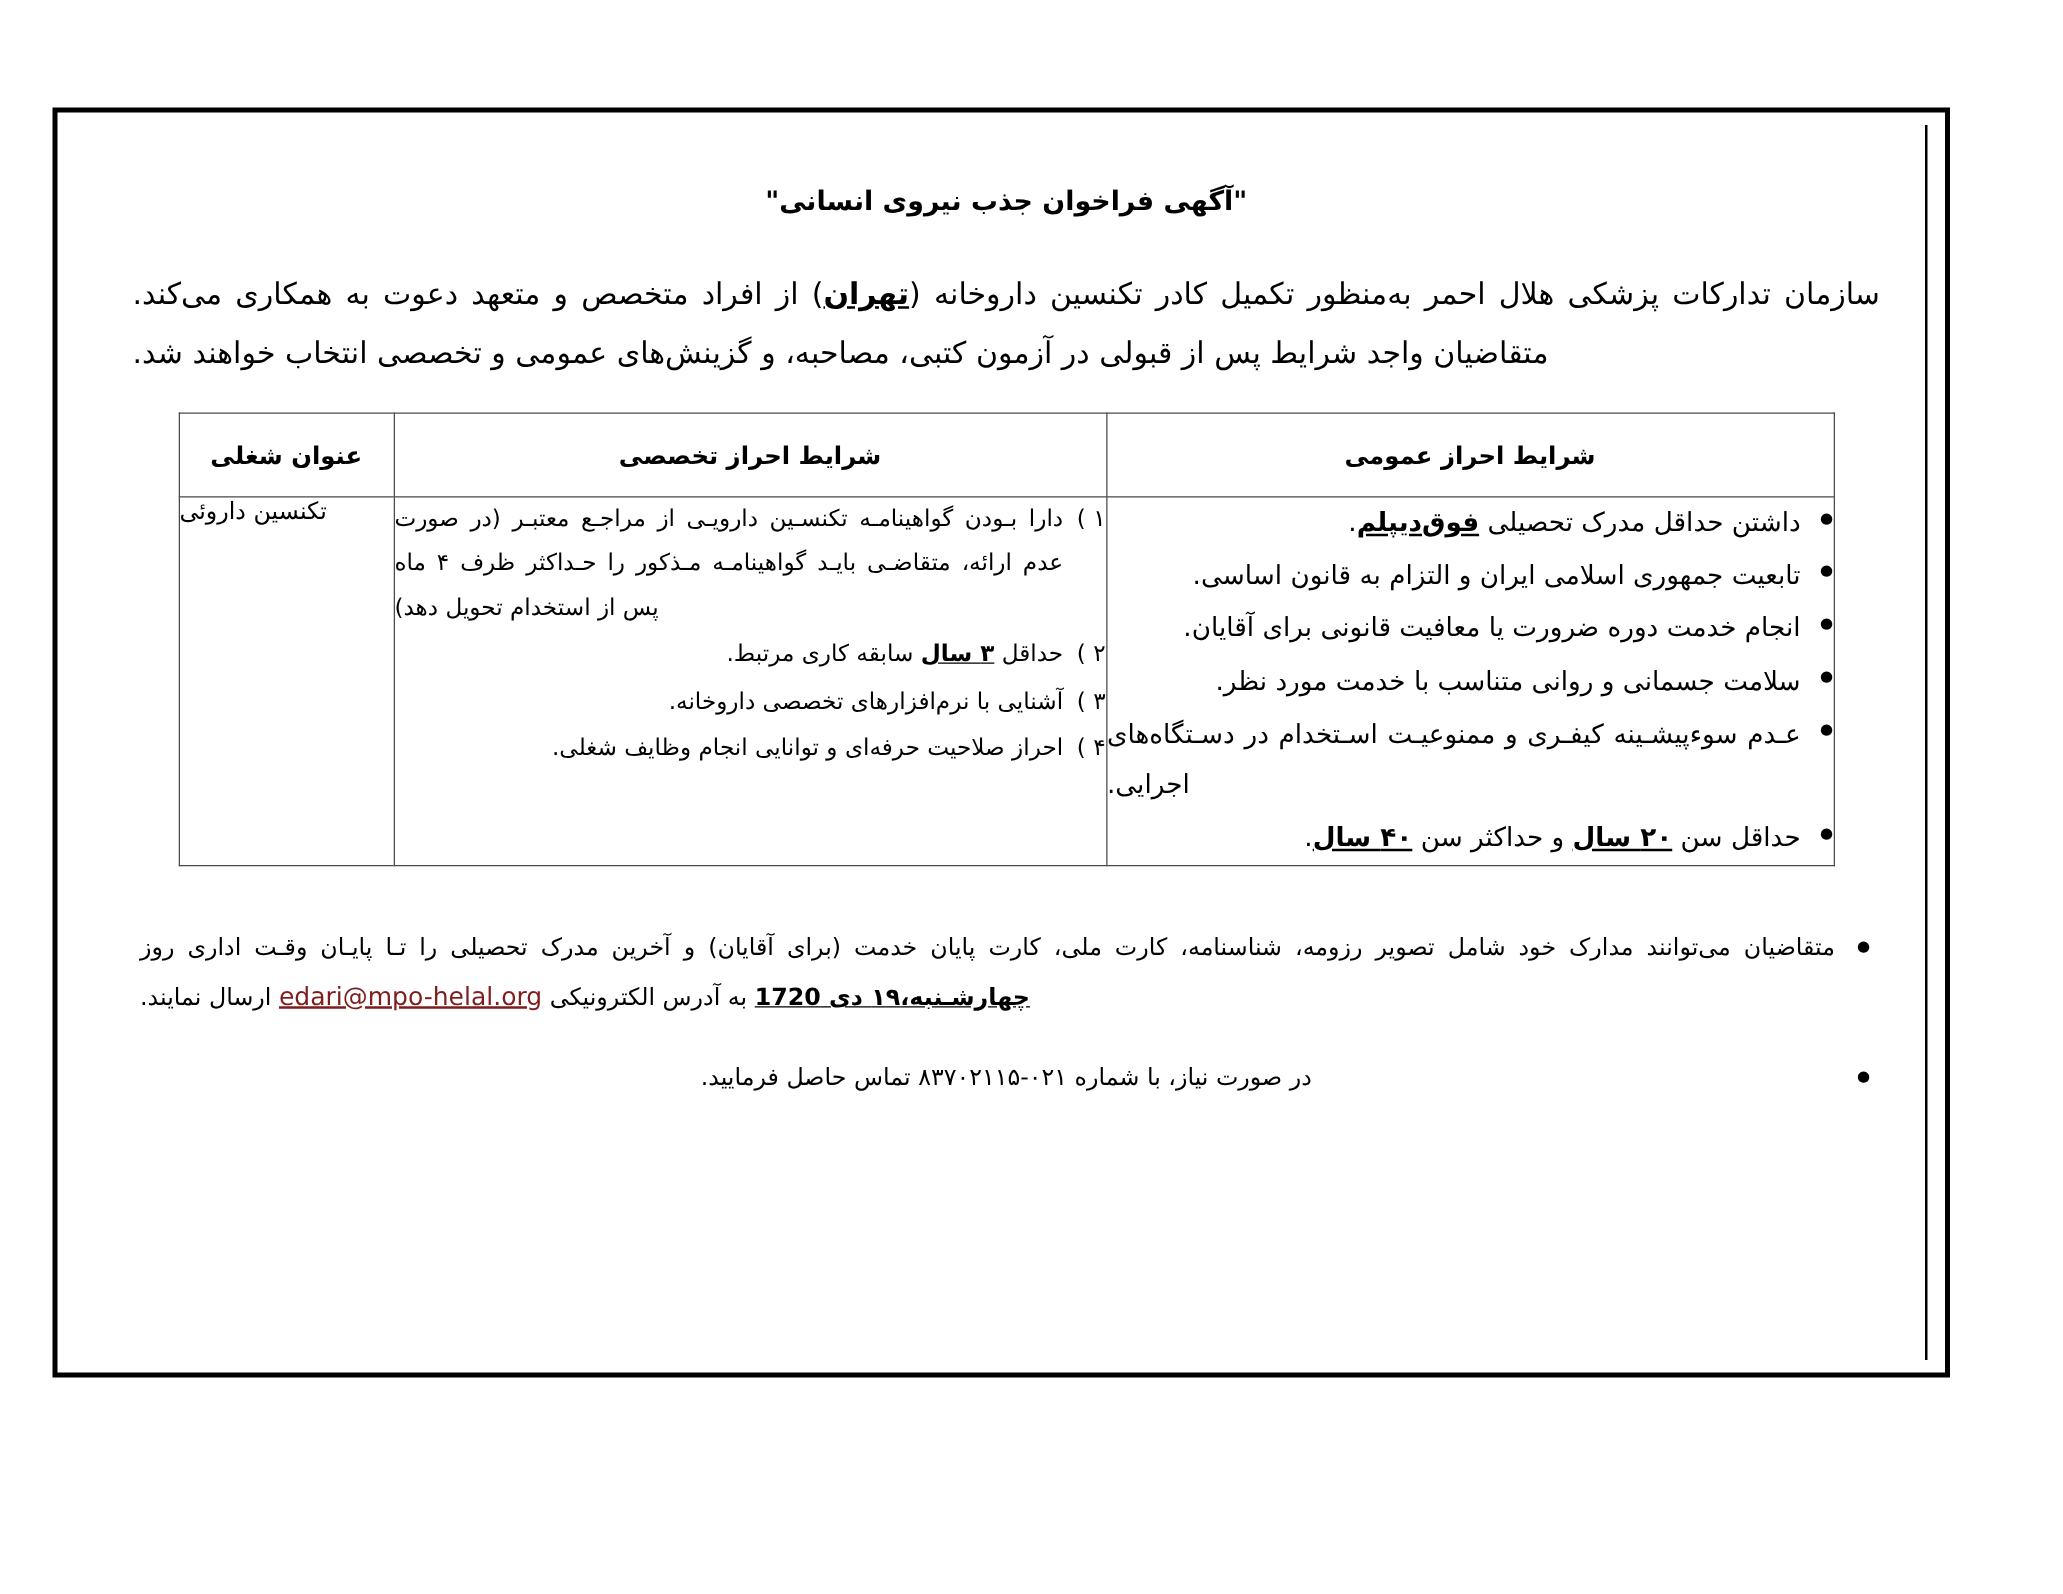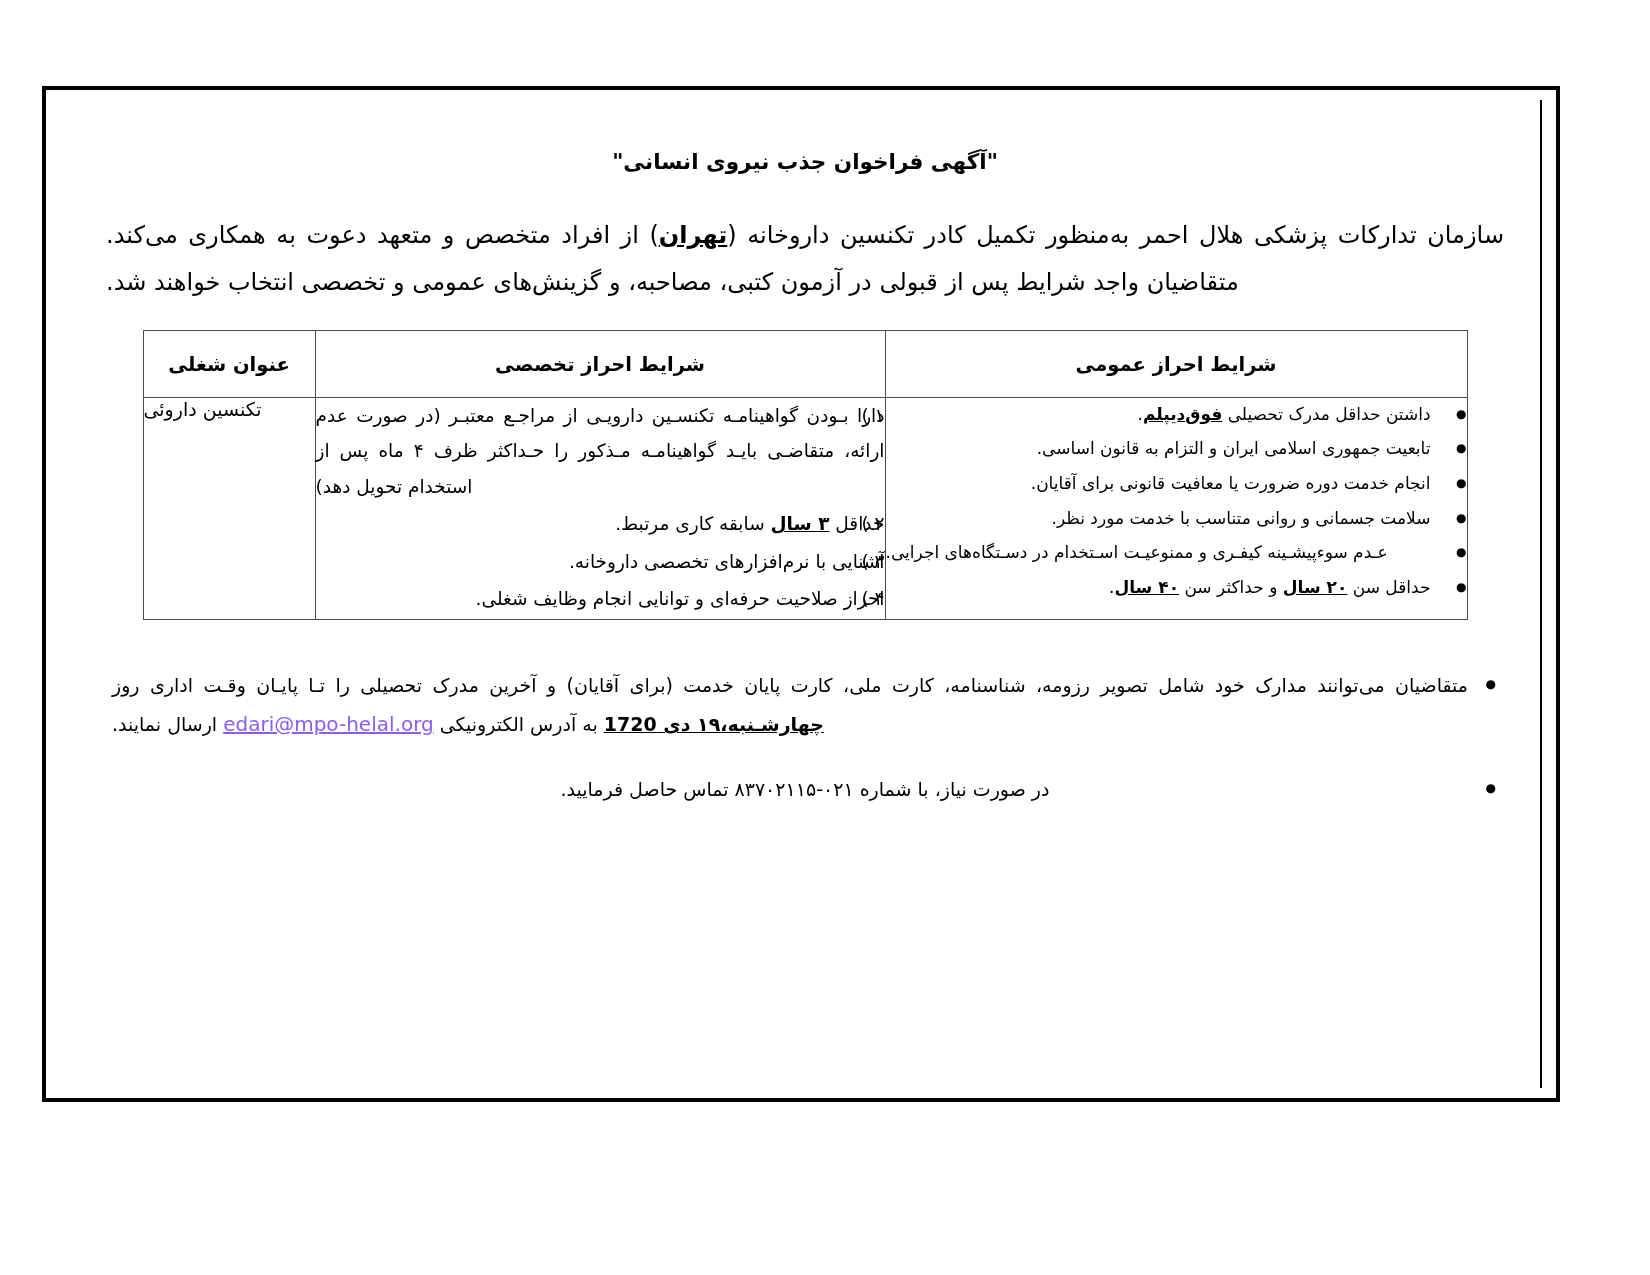--- a/index.html
+++ b/index.html
@@ -110,23 +110,23 @@
     padding: 8px 4px;
   }
 
   ul.bullet-list {
     list-style: none;
     margin: 0;
     padding: 0;
   }
   ul.bullet-list > li {
     position: relative;
-    font-size: 17px;
+    font-size: 21px;
     line-height: 1.92;
-    padding-right: 36px;
+    padding-right: 26px;
     margin-bottom: 2px;
     text-align: justify;
     text-align-last: left;
   }
   ul.bullet-list > li::before {
     content: "\25CF";
     position: absolute;
     right: 0;
     top: -1px;
     font-size: 12px;
@@ -139,20 +139,21 @@
   ol.num-list {
     list-style: none;
     margin: 0;
     padding: 0;
     counter-reset: pnum;
   }
   ol.num-list > li {
     position: relative;
     font-size: 18.5px;
     line-height: 1.92;
+    padding-right: 34px;
     margin-bottom: 2px;
     text-align: justify;
     text-align-last: left;
   }
   ol.num-list > li::before {
     counter-increment: pnum;
     content: counter(pnum, persian) "\00A0)";
     position: absolute;
     right: 0;
     top: 0;
@@ -190,21 +191,21 @@
   }
   ul.notes > li.note-center {
     text-align: left;
     text-align-last: center;
     padding-right: 0;
   }
   ul.notes > li.note-center::before {
     right: 2px;
   }
   a.mail-link {
-    color: #8b5cf6;
+    color: #7f1d1d;
     text-decoration: underline;
     direction: ltr;
     unicode-bidi: embed;
     font-size: 20px;
   }
 </style>
 </head>
 <body>
 
 <div class="page-frame">

